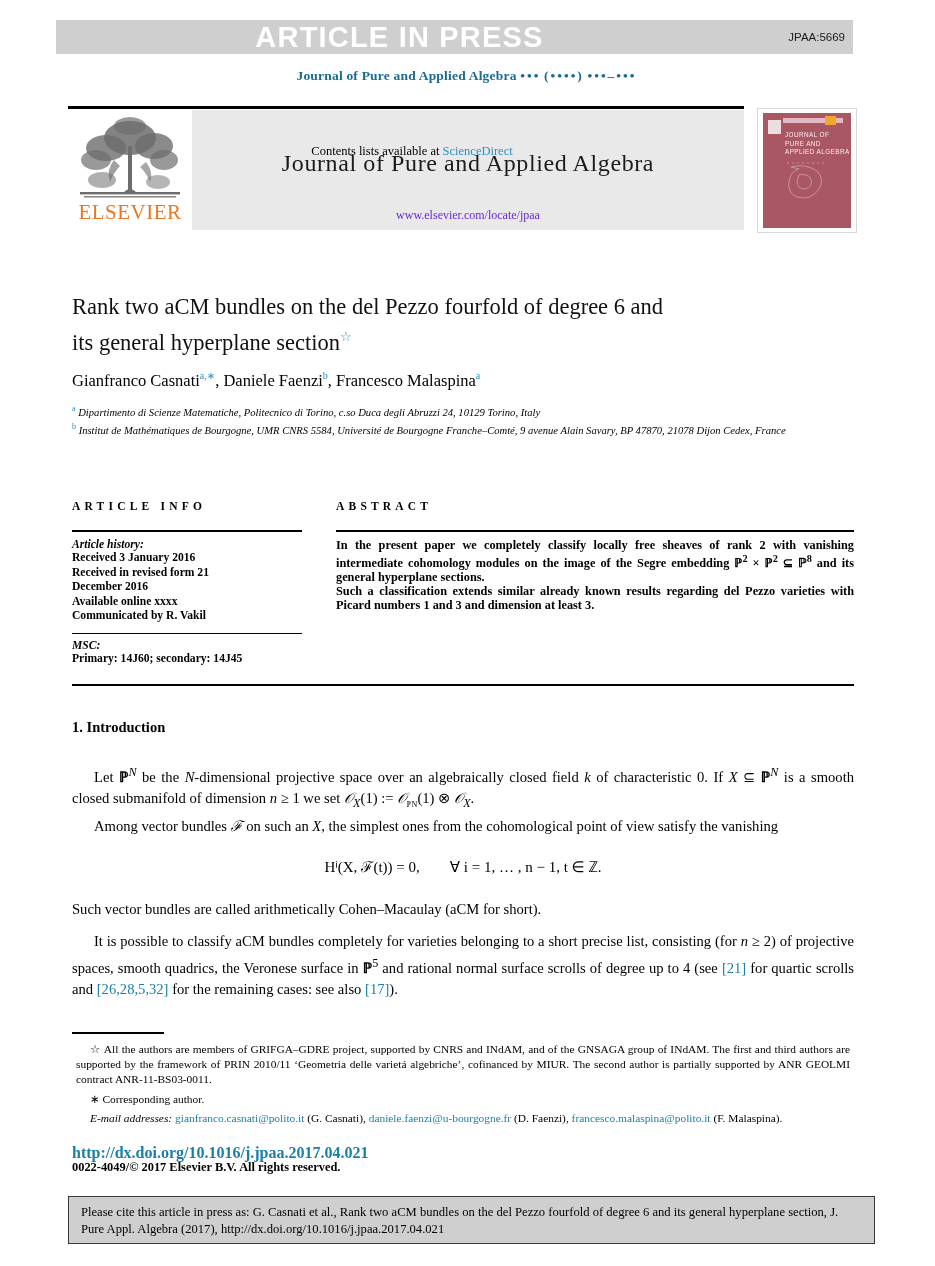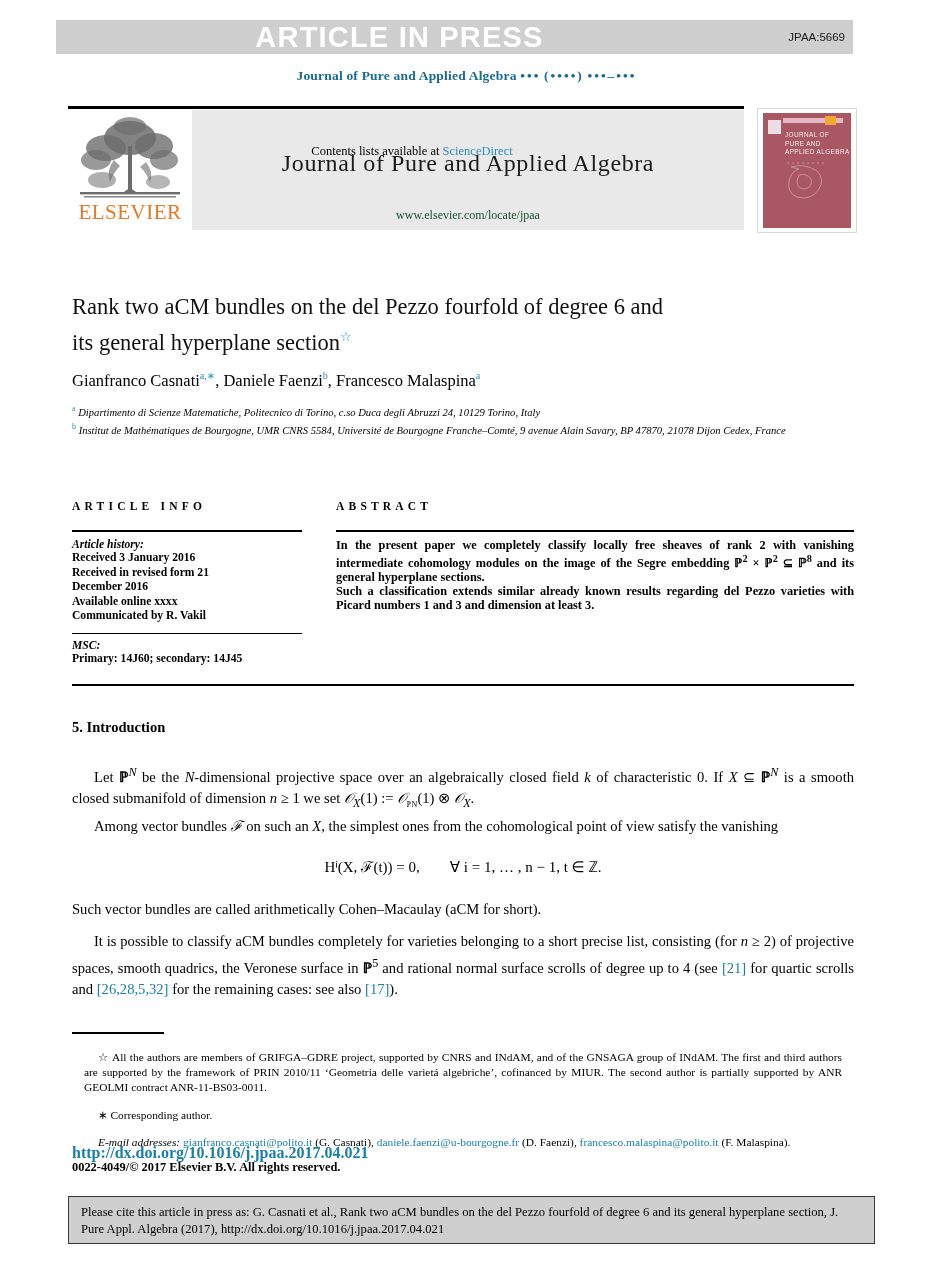--- a/index.html
+++ b/index.html
@@ -112,21 +112,21 @@
     color: #1b1b1b;
     letter-spacing: 0.6px;
   }
   .mast-url {
     position: absolute;
     left: 192px;
     top: 208px;
     width: 552px;
     text-align: center;
     font-size: 12px;
-    color: #14532d;
+    color: #6d28d9;
   }
 
   
   .elsevier {
     position: absolute;
     left: 72px;
     top: 112px;
     width: 116px;
     height: 118px;
   }
@@ -303,21 +303,21 @@
   }
   .footnotes {
     position: absolute;
     left: 72px;
     top: 1038px;
     width: 782px;
     font-size: 11.4px;
     line-height: 15.2px;
     text-align: justify;
   }
-  .footnotes p { margin: 12px; }
+  .footnotes p { margin: 4px; }
   .em-link { color: #1a7fa8; }
   .fn-emails { margin-top: 2px; }
   .fn-ind { text-indent: 14px; }
 
   .doi {
     position: absolute;
     left: 72px;
     top: 1144px;
     font-size: 16px;
     color: #1a7fa8;
@@ -459,21 +459,21 @@
     <div class="sechead">ABSTRACT</div>
     <div class="hr-thick"></div>
     <div class="abs-body">
       <p><span>In the present paper we completely classify locally free sheaves of rank 2 with vanishing intermediate cohomology modules on the image of the Segre embedding </span><span>ℙ</span><sup>2</sup><span> × </span><span>ℙ</span><sup>2</sup><span> ⊆ </span><span>ℙ</span><sup>8</sup><span> and its general hyperplane sections.</span></p>
       <p>Such a classification extends similar already known results regarding del Pezzo varieties with Picard numbers 1 and 3 and dimension at least 3.</p>
     </div>
   </div>
 
   <div class="rule-long"></div>
 
-  <div class="sec-title">5. Introduction</div>
+  <div class="sec-title">1. Introduction</div>
 
   <div class="body">
     <p class="ind"><span>Let </span><span class="bb">ℙ</span><sup><i class="m">N</i></sup><span> be the </span><i class="m">N</i><span>-dimensional projective space over an algebraically closed field </span><i class="m">k</i><span> of characteristic 0. If </span><i class="m">X</i><span> ⊆ </span><span class="bb">ℙ</span><sup><i class="m">N</i></sup><span> is a smooth closed submanifold of dimension </span><i class="m">n</i><span> ≥ 1 we set </span><i>𝒪</i><sub><i class="m">X</i></sub><span>(1) := </span><i>𝒪</i><sub style="font-size:8px">ℙN</sub><span>(1) ⊗ </span><i>𝒪</i><sub><i class="m">X</i></sub><span>.</span></p>
 
     <p class="ind"><span>Among vector bundles </span><i>ℱ</i><span> on such an </span><i class="m">X</i><span>, the simplest ones from the cohomological point of view satisfy the vanishing</span></p>
 
     <div class="eq">Hⁱ(X, ℱ(t)) = 0,  ∀ i = 1, … , n − 1, t ∈ ℤ.</div>
 
     <p>Such vector bundles are called arithmetically Cohen–Macaulay (aCM for short).</p>
 

